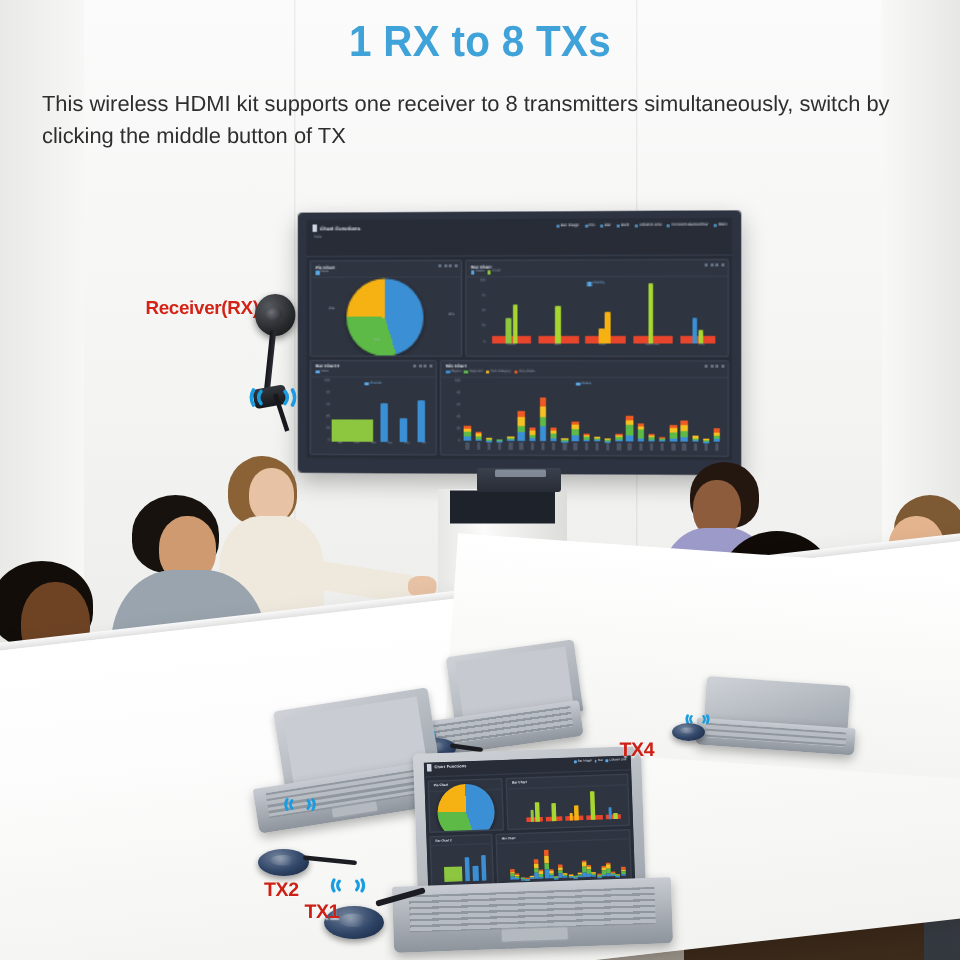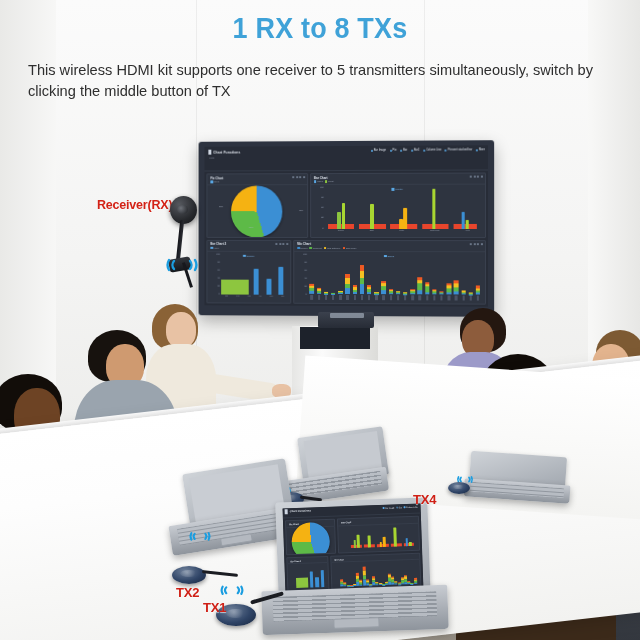--- a/index.html
+++ b/index.html
@@ -180,21 +180,21 @@
 
   <div class="wall"></div>
   <div class="wall-panel wall-col-l"></div>
   <div class="wall-panel wall-col-r"></div>
   <div class="wall-seam" style="left:196px"></div>
   <div class="wall-seam" style="left:424px"></div>
   <div class="floor"></div>
   <div class="floor-wood"></div>
 
   <div class="headline">1 RX to 8 TXs</div>
-  <div class="subtext">This wireless HDMI kit supports one receiver to 5 transmitters simultaneously, switch by clicking the middle button of TX</div>
+  <div class="subtext">This wireless HDMI kit supports one receiver to 8 transmitters simultaneously, switch by clicking the middle button of TX</div>
 
   <div class="tv-wrap">
     <div class="tv-bezel">
       <div class="tv-screen">
         <div class="dash">
 
           <div class="dash-top">
             <div class="dash-title">
               <span class="sq"></span>
               <span class="txt">Chart Functions</span>

